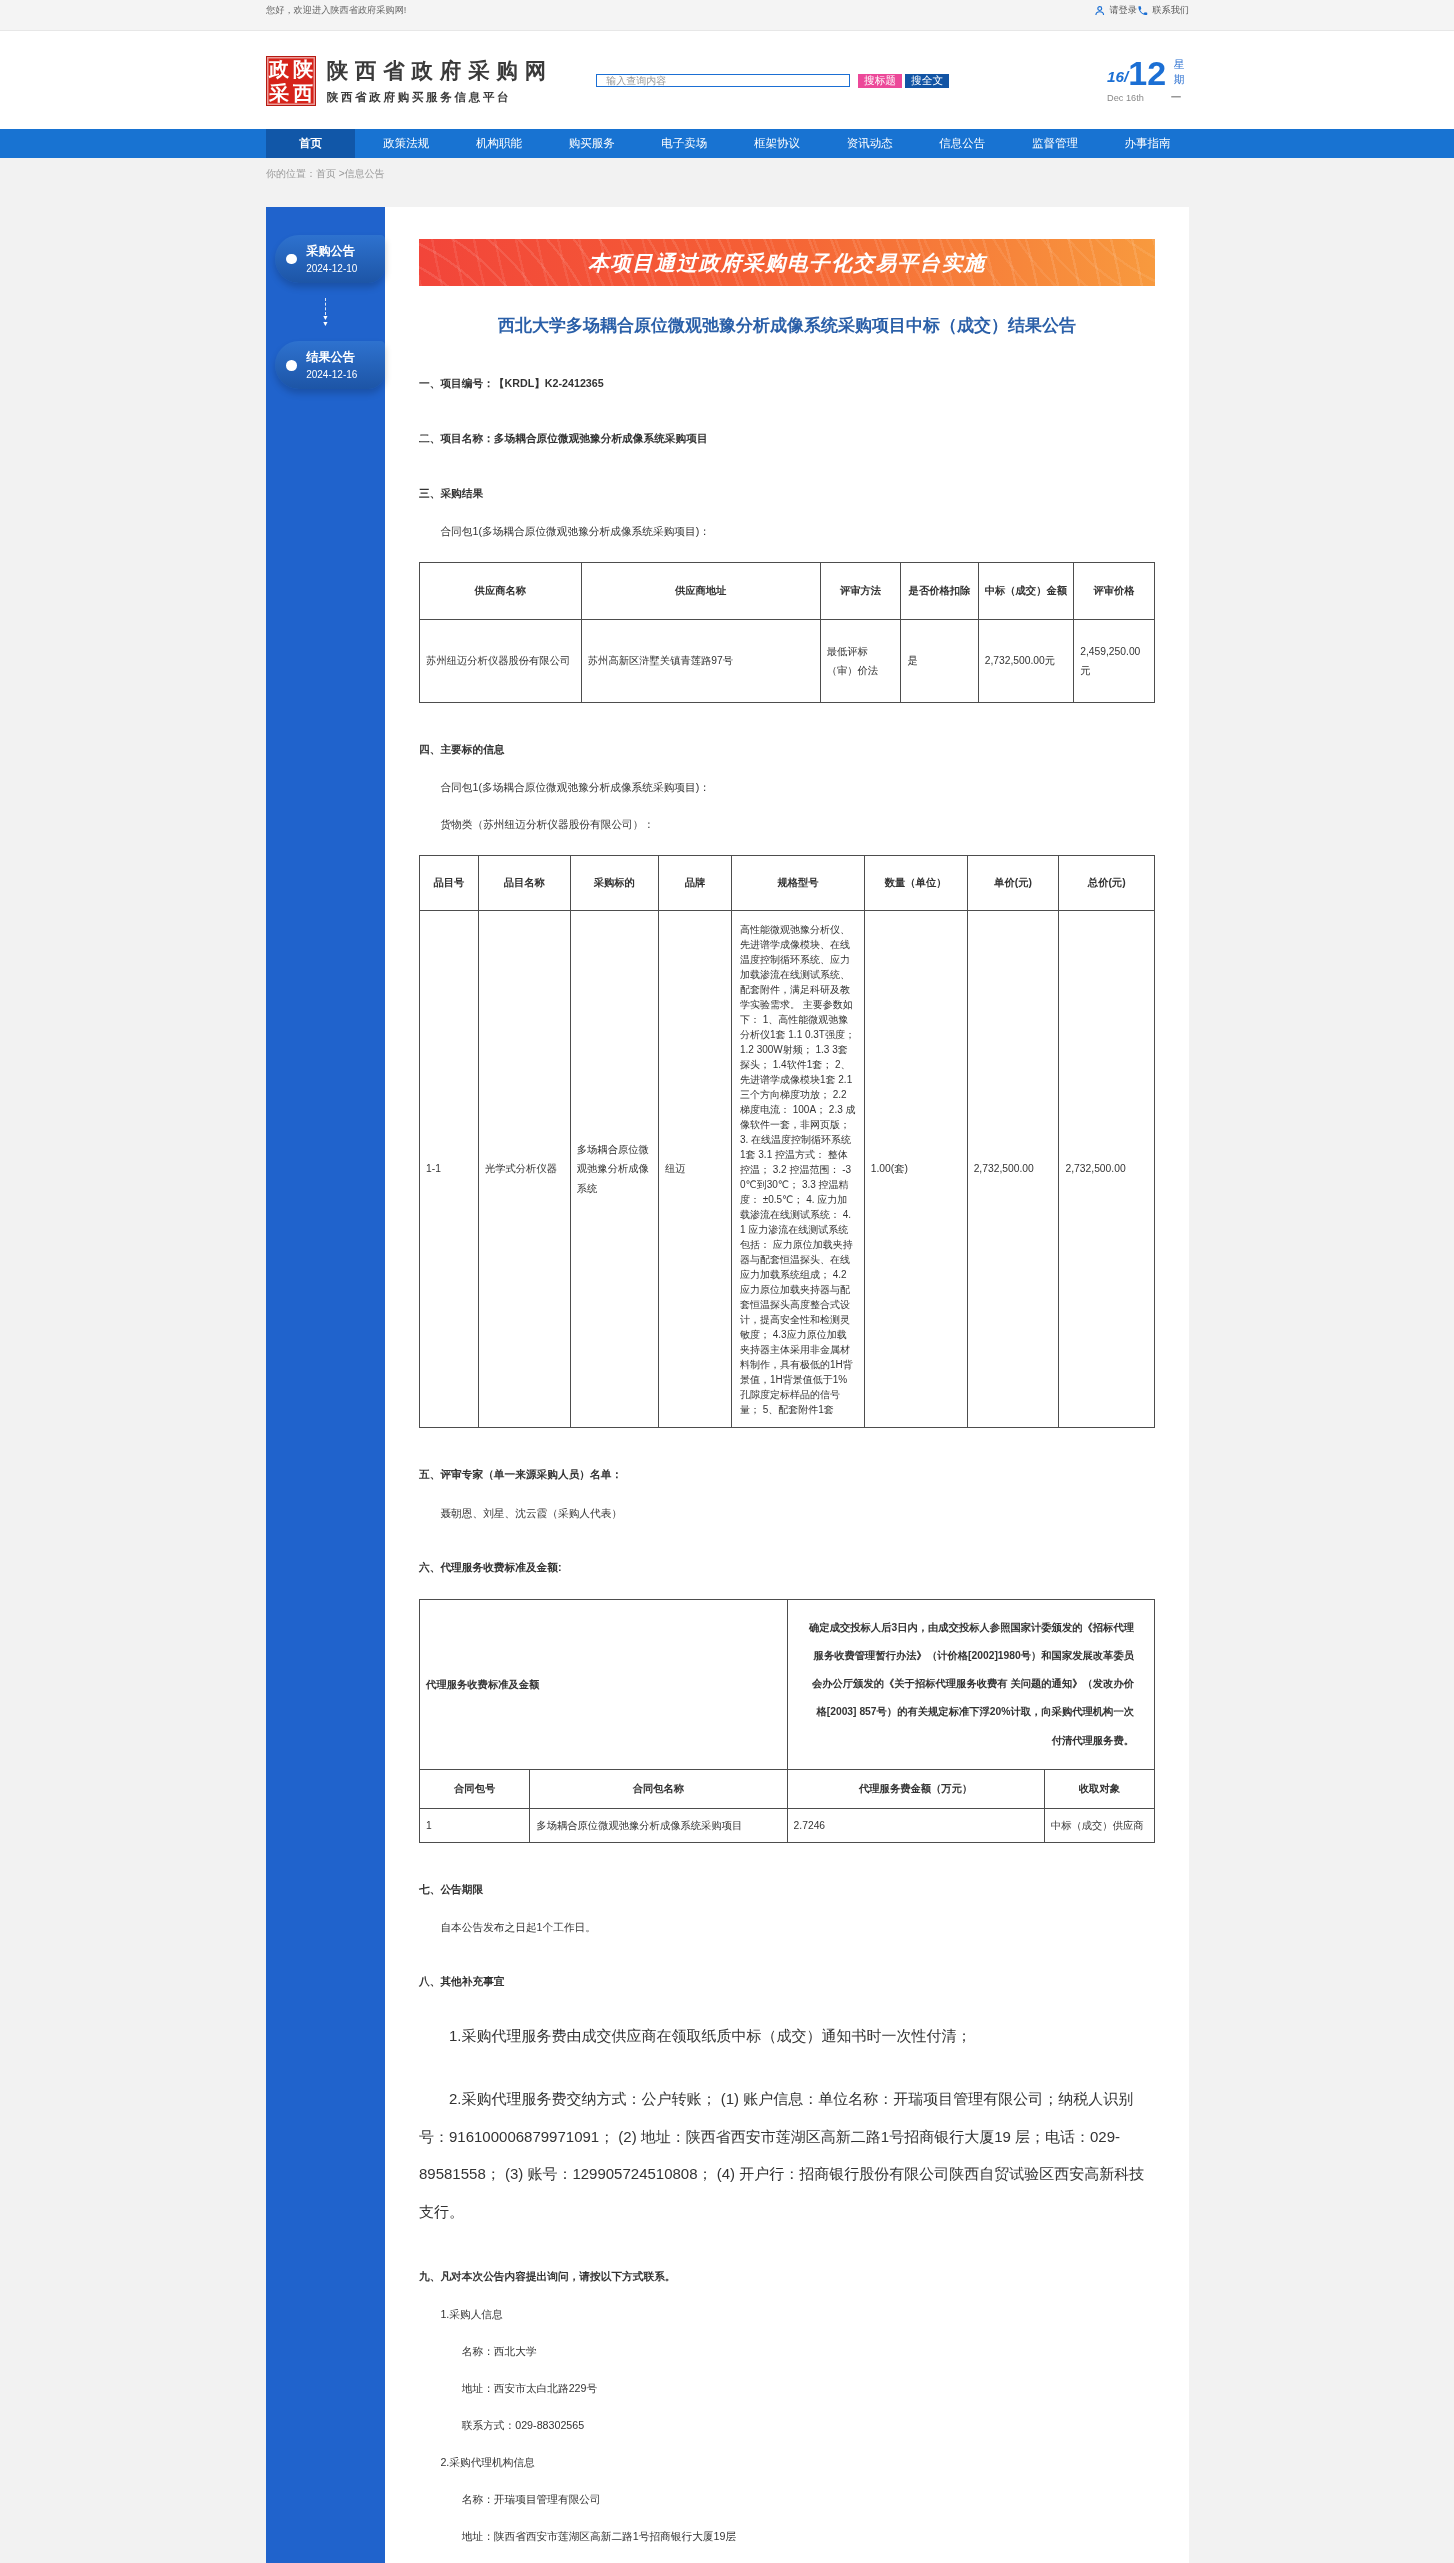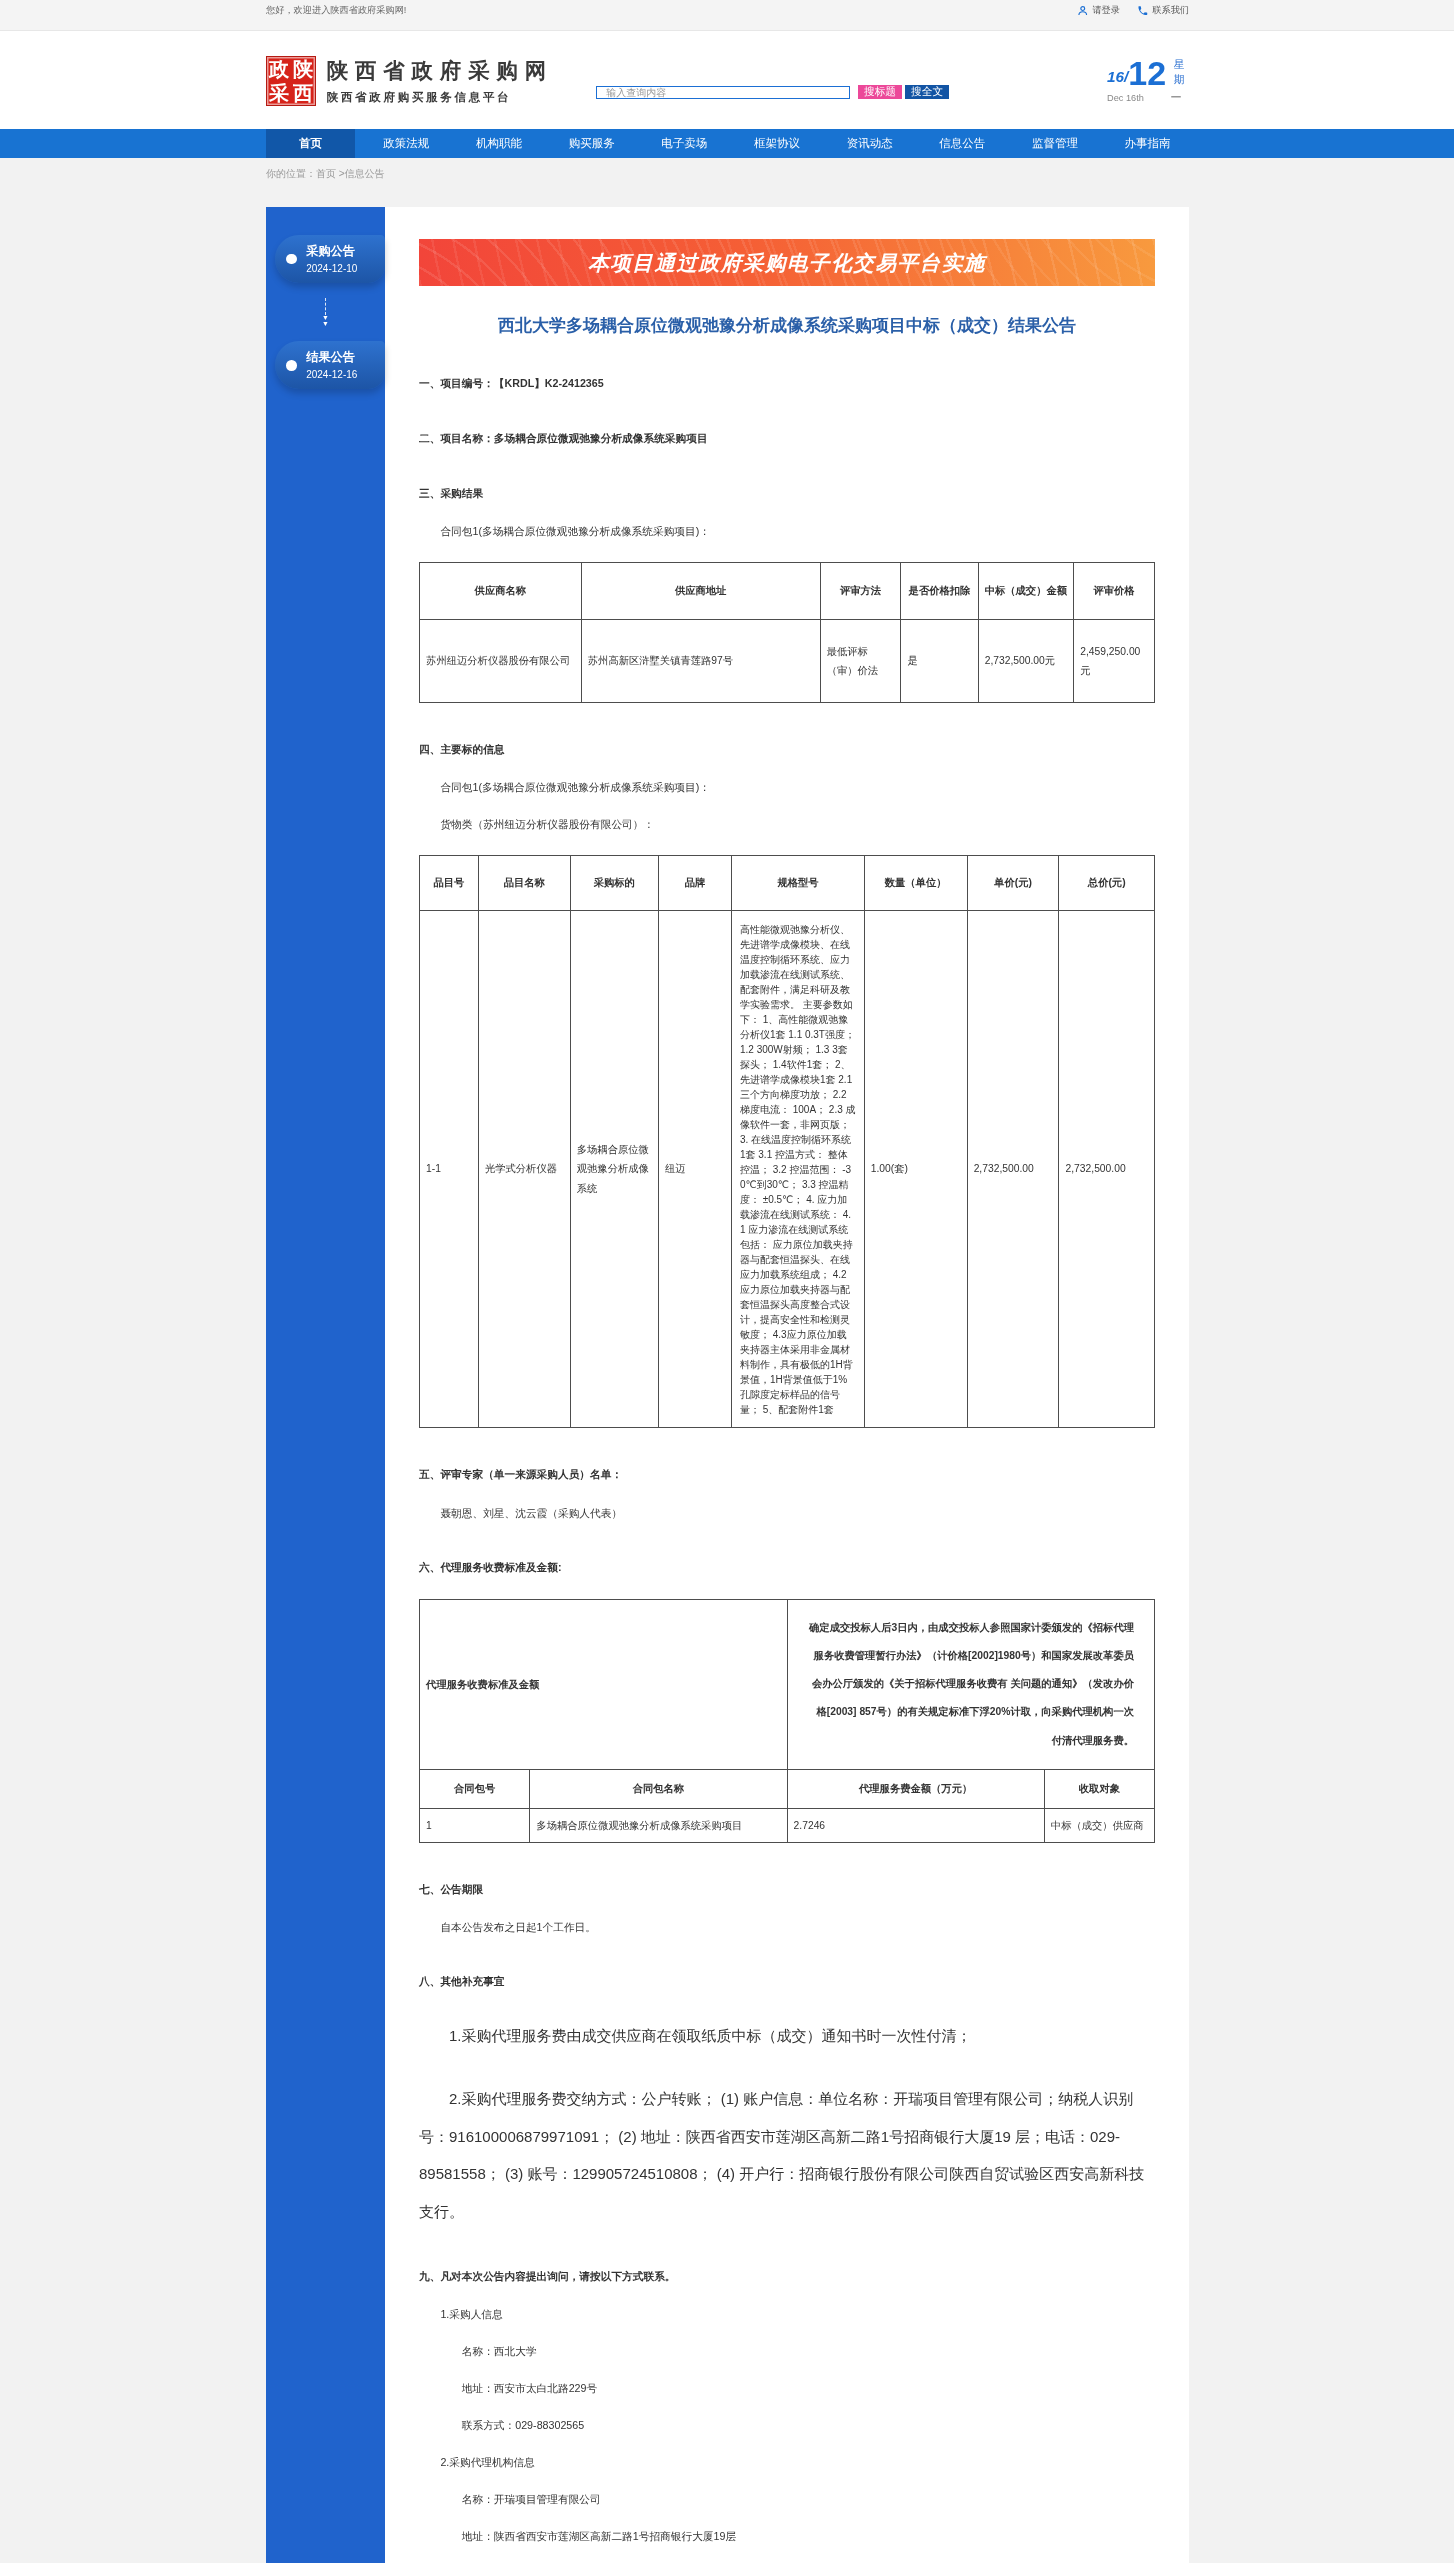--- a/index.html
+++ b/index.html
@@ -2,33 +2,33 @@
 <html style="font-size:12.2px"><head>
 <meta charset="utf-8">
 <style>
   * { box-sizing: border-box; margin: 0; padding: 0; }
   html,body { width: 1455px; background: #fff; font-family: "Liberation Sans","DejaVu Sans",sans-serif; }
   .container { width: 923px; margin: 0 auto; }
 
   
   .topbar { background:#f4f4f4; border-bottom:0.8px solid #e7e7e7; height:31px; font-size:9.2px; color:#666; }
   .topbar .container { display:flex; align-items:center; height:21.4px; }
-  .topbar-right { margin-left:auto; display:flex; align-items:flex-end; gap:17px; }
+  .topbar-right { margin-left:auto; display:flex; align-items:flex-end; }
   .toplink { display:flex; align-items:center; gap:3.8px; color:#555; text-decoration:none; cursor:pointer; }
   .toplink svg { display:block; }
 
   
   .header { background:#fff; padding:24.5px 0 23px; }
   .header .container { display:flex; align-items:center; }
   .logo { width:50px; height:50px; background:#d6231a; border:0.8px solid #b51a12; display:grid; grid-template-columns:1fr 1fr; place-items:center; flex-shrink:0; box-shadow: inset 0 0 0 1.5px rgba(255,255,255,.55); }
   .logo span { color:#fff; font-weight:bold; font-size:20px; line-height:1.1; }
   .titles { margin-left:10.7px; }
   .site-title { font-size:21.4px; font-weight:bold; color:#3a3a3a; letter-spacing:6.9px; }
   .site-sub { font-size:11.5px; font-weight:bold; color:#3a3a3a; letter-spacing:2.7px; margin-top:4.6px; }
-  .search { margin-left:43px; display:flex; align-items:flex-end; height:36px;border-radius:10px; }
+  .search { margin-left:43px; display:flex; align-items:center; height:36px;border-radius:10px; }
   .search input { width:254px; border:1.5px solid #1b6fd4; outline:none; padding:0 9.2px; font-size:10px; color:#333; }
   .search input::placeholder { color:#999; }
   .btn-search { border:none; color:#fff; font-size:10.7px; width:44px; cursor:pointer; }
   .btn-search.t { background:#ec4899; margin-left:8px; }
   .btn-search.f { background:#1254a4; margin-left:3.1px; }
   .datebox { margin-left:auto; padding-right:4.6px; }
   .date-top { display:flex; align-items:flex-start; }
   .d-day { color:#1b6fd4; font-weight:bold; font-size:15.3px; margin-top:12.2px;font-style:italic; }
   .d-month { color:#1b6fd4; font-weight:bold; font-size:34px; line-height:1; }
   .d-week { margin-left:7.6px; display:flex; flex-direction:column; font-size:10.7px; color:#2a6fd0; line-height:1.35; margin-top:1.5px; }

